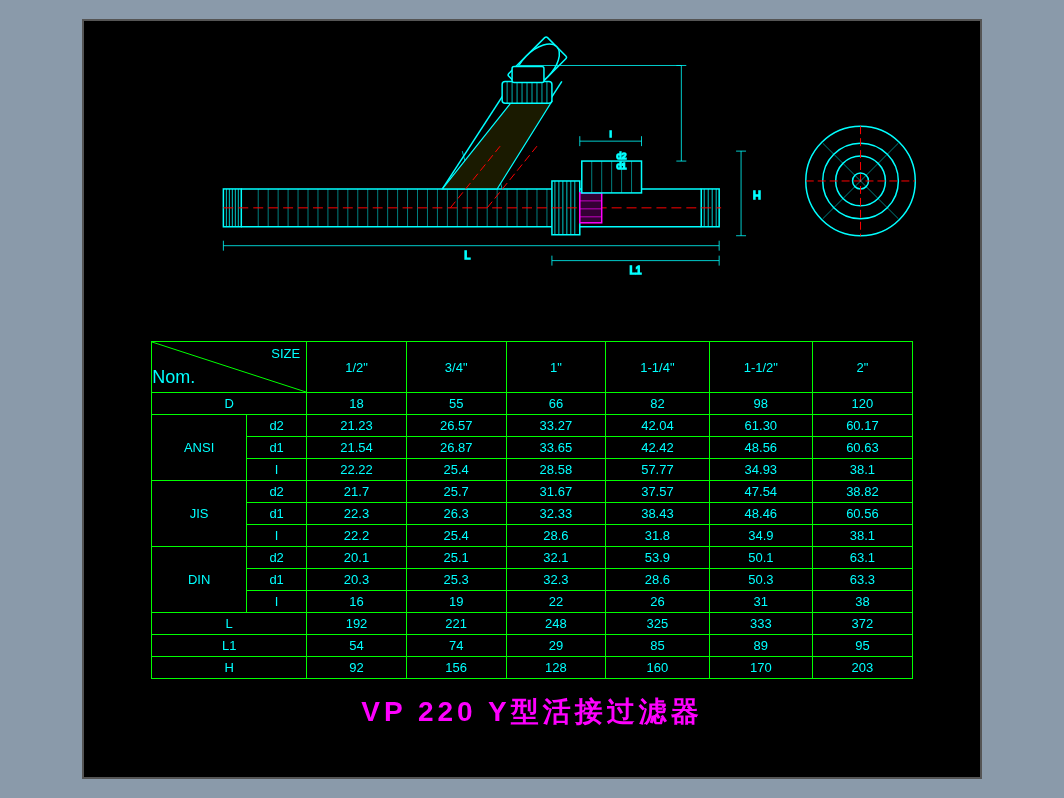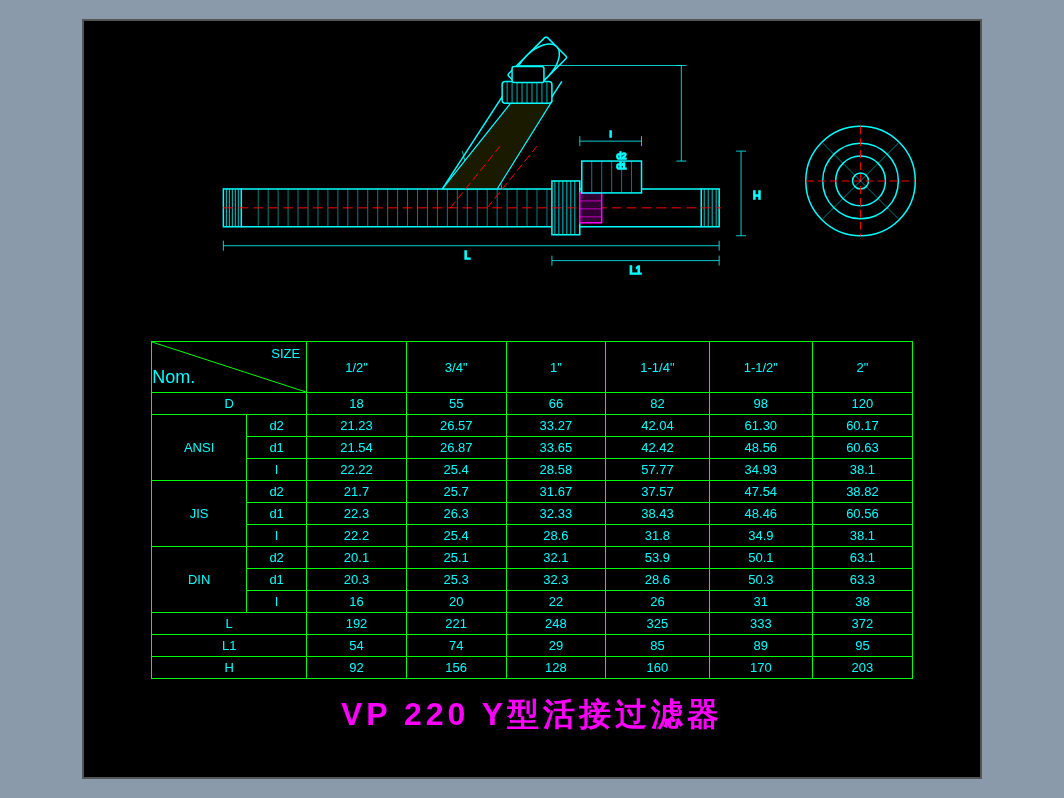--- a/index.html
+++ b/index.html
@@ -66,21 +66,21 @@
       position: absolute;
       bottom: 4px;
       left: 0;
       color: #00ffff;
       font-size: 18px;
     }
     
     .title-bar {
       margin-top: 14px;
       color: #ff00ff;
-      font-size: 32px;
+      font-size: 28px;
       font-weight: bold;
       letter-spacing: 4px;
       text-align: center;
     }
     
     .drawing-svg {
       width: 100%;
       height: 100%;
     }
   </style>
@@ -356,21 +356,21 @@
           <td>25.3</td>
           <td>32.3</td>
           <td>28.6</td>
           <td>50.3</td>
           <td>63.3</td>
         </tr>
 
         <tr>
           <td>I</td>
           <td>16</td>
-          <td>20</td>
+          <td>19</td>
           <td>22</td>
           <td>26</td>
           <td>31</td>
           <td>38</td>
         </tr>
 
         <tr>
           <td colspan="2">L</td>
           <td>192</td>
           <td>221</td>

